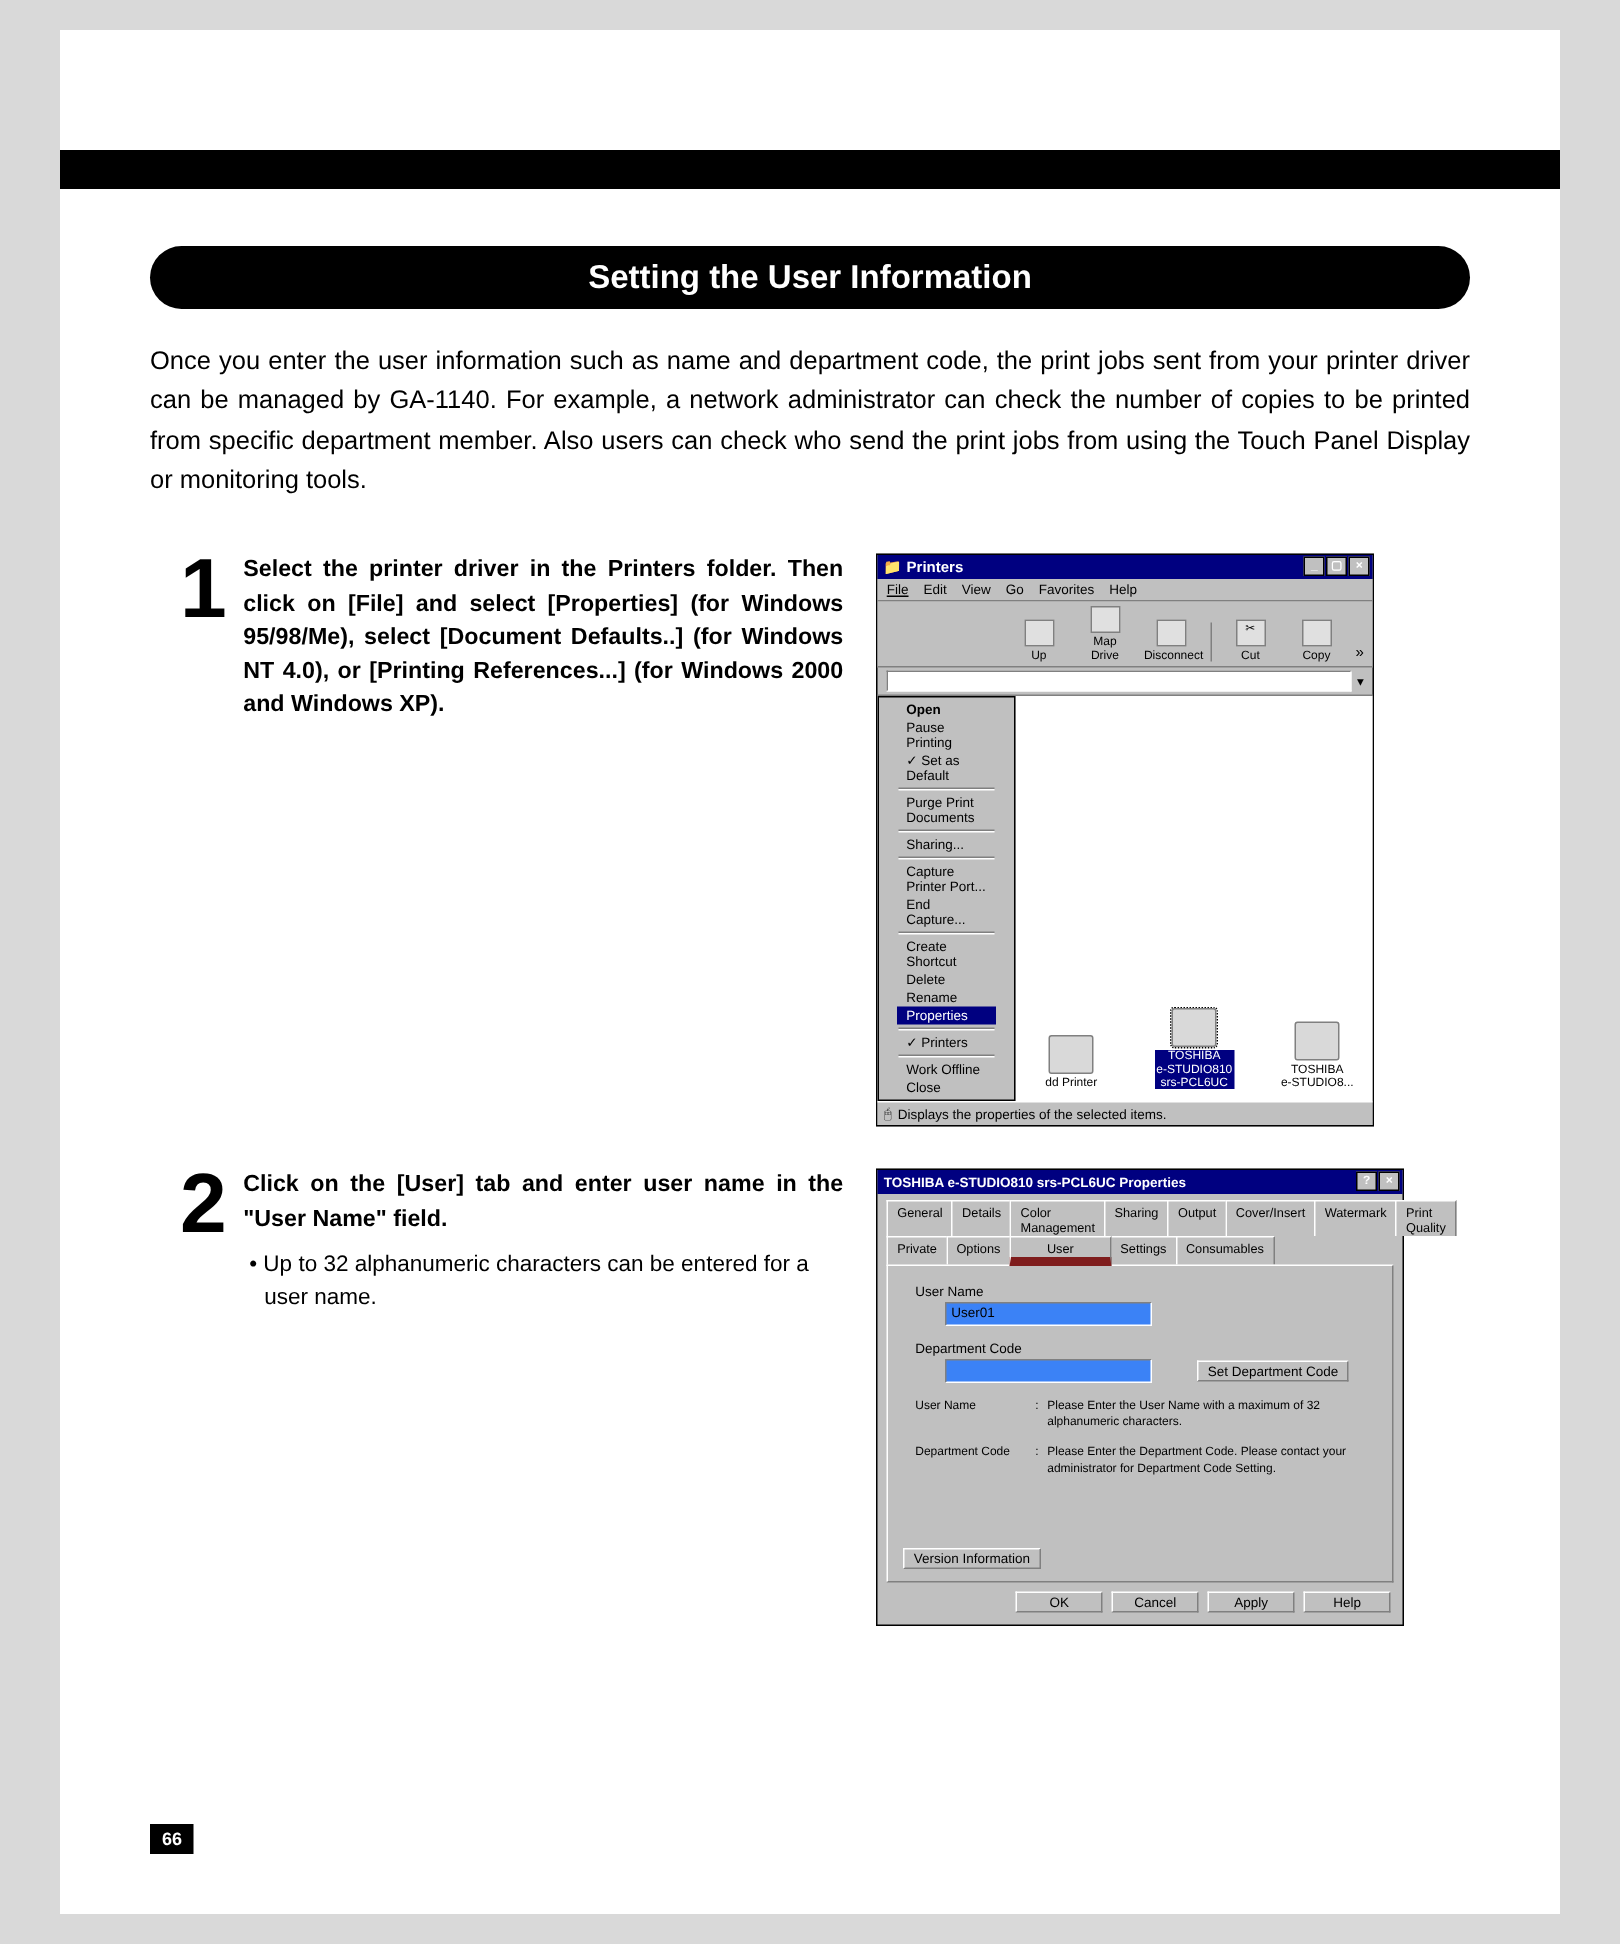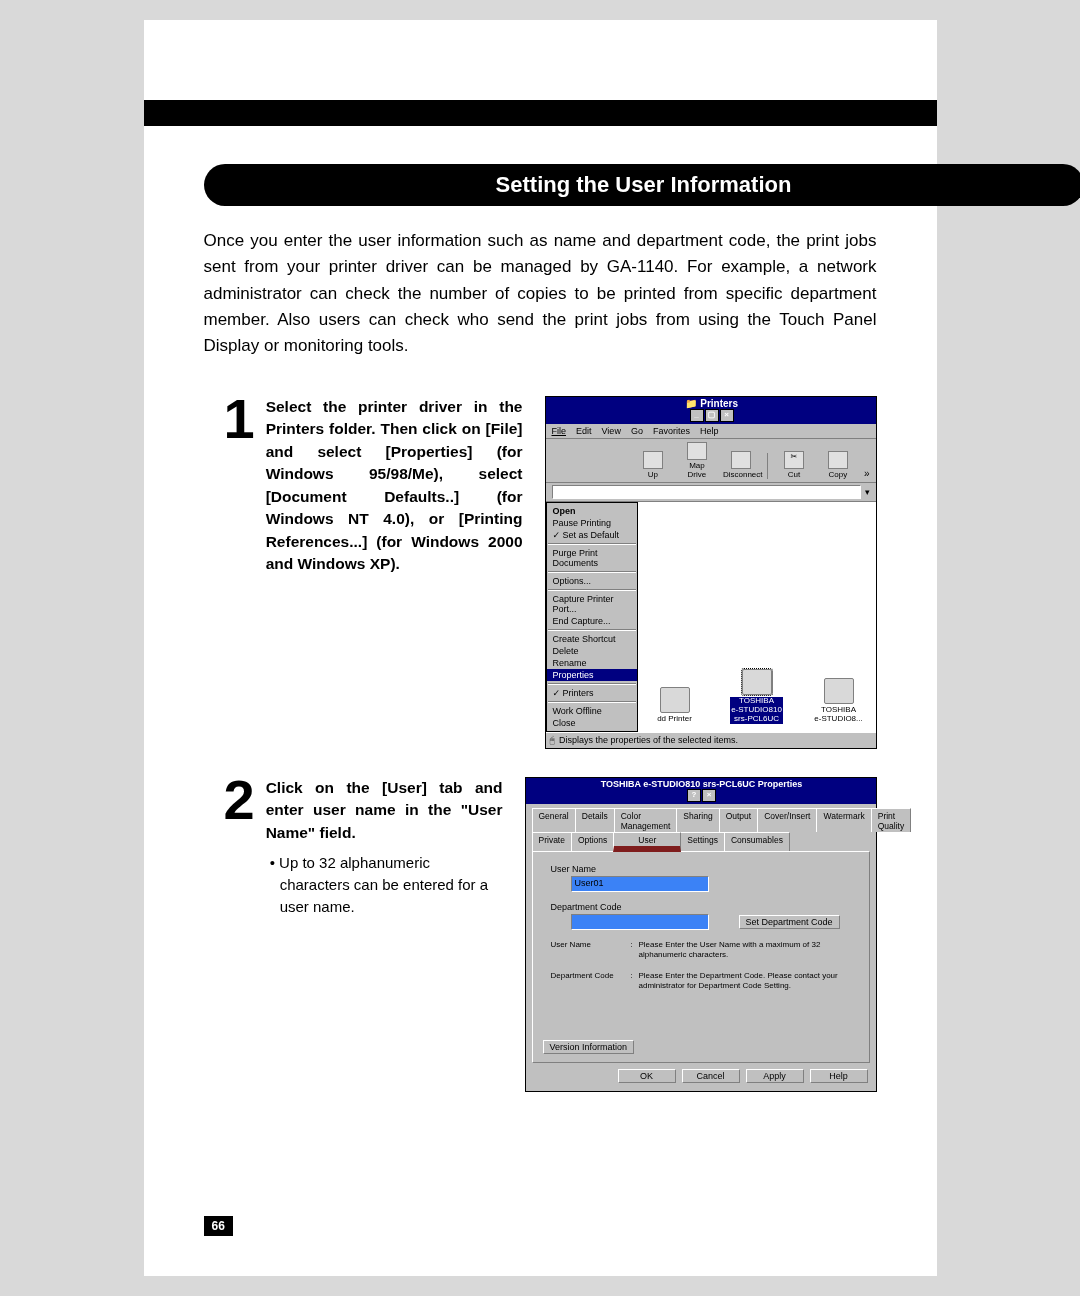--- a/index.html
+++ b/index.html
@@ -4,21 +4,21 @@
 <style>
   body {
     margin: 0;
     padding: 0;
     background: #d9d9d9;
     font-family: Arial, Helvetica, sans-serif;
     display: flex;
     justify-content: center;
   }
   .page {
-    width: 793px;
+    width: 1000px;
     background: #fff;
     margin: 20px 0;
     padding: 0;
     box-sizing: border-box;
     min-height: 1256px;
     position: relative;
   }
   .black-bar {
     background: #000;
     height: 26px;
@@ -108,21 +108,20 @@
   }
   .titlebar {
     background: #000080;
     color: #fff;
     font-weight: bold;
     padding: 1px 2px 2px 4px;
     display: flex;
     align-items: center;
     justify-content: space-between;
     font-size: 10px;
-    flex-direction: column;
   }
   .titlebar .tbtns {
     display: flex;
     gap: 1px;
   }
   .tbtn {
     width: 12px; height: 11px;
     background: #c0c0c0;
     border: 1px solid #000;
     font-size: 8px;
@@ -160,21 +159,21 @@
   .printers-body {
     display: flex;
     background: #fff;
     min-height: 172px;
   }
   .dropdown-menu {
     background: #c0c0c0;
     border: 1px solid #000;
     width: 105px;
     font-size: 9px;
-    padding: 2px 0;
+    padding: 2px 12px;
   }
   .dropdown-menu .mitem {
     padding: 1px 6px;
   }
   .dropdown-menu .msep {
     border-top: 1px solid #808080;
     border-bottom: 1px solid #fff;
     margin: 2px 1px;
     height: 0;
   }
@@ -379,21 +378,21 @@
               <span>▾</span>
             </div>
             <div class="printers-body">
               <div class="dropdown-menu">
                 <div class="mitem" style="font-weight:bold;">Open</div>
                 <div class="mitem">Pause Printing</div>
                 <div class="mitem checked">Set as Default</div>
                 <div class="msep"></div>
                 <div class="mitem">Purge Print Documents</div>
                 <div class="msep"></div>
-                <div class="mitem">Options...</div>
+                <div class="mitem">Sharing...</div>
                 <div class="msep"></div>
                 <div class="mitem">Capture Printer Port...</div>
                 <div class="mitem">End Capture...</div>
                 <div class="msep"></div>
                 <div class="mitem">Create Shortcut</div>
                 <div class="mitem">Delete</div>
                 <div class="mitem">Rename</div>
                 <div class="mitem highlight">Properties</div>
                 <div class="msep"></div>
                 <div class="mitem checked">Printers</div>

